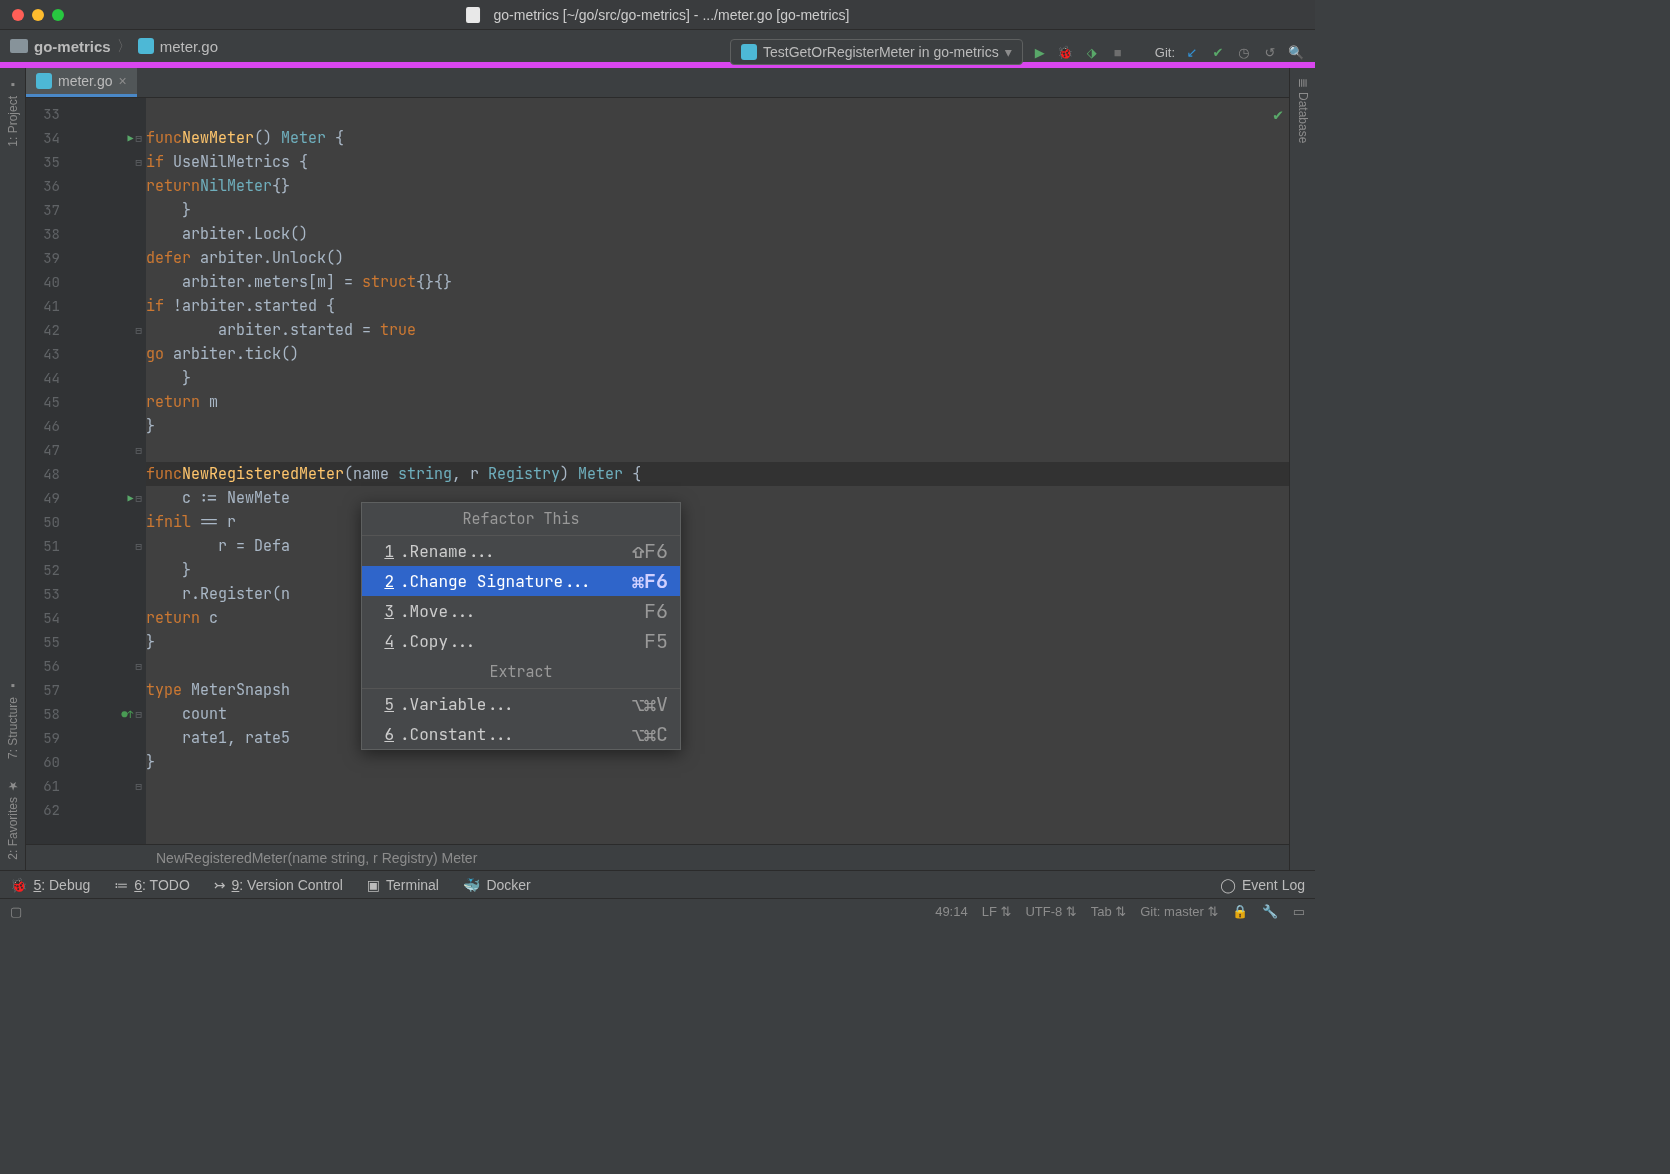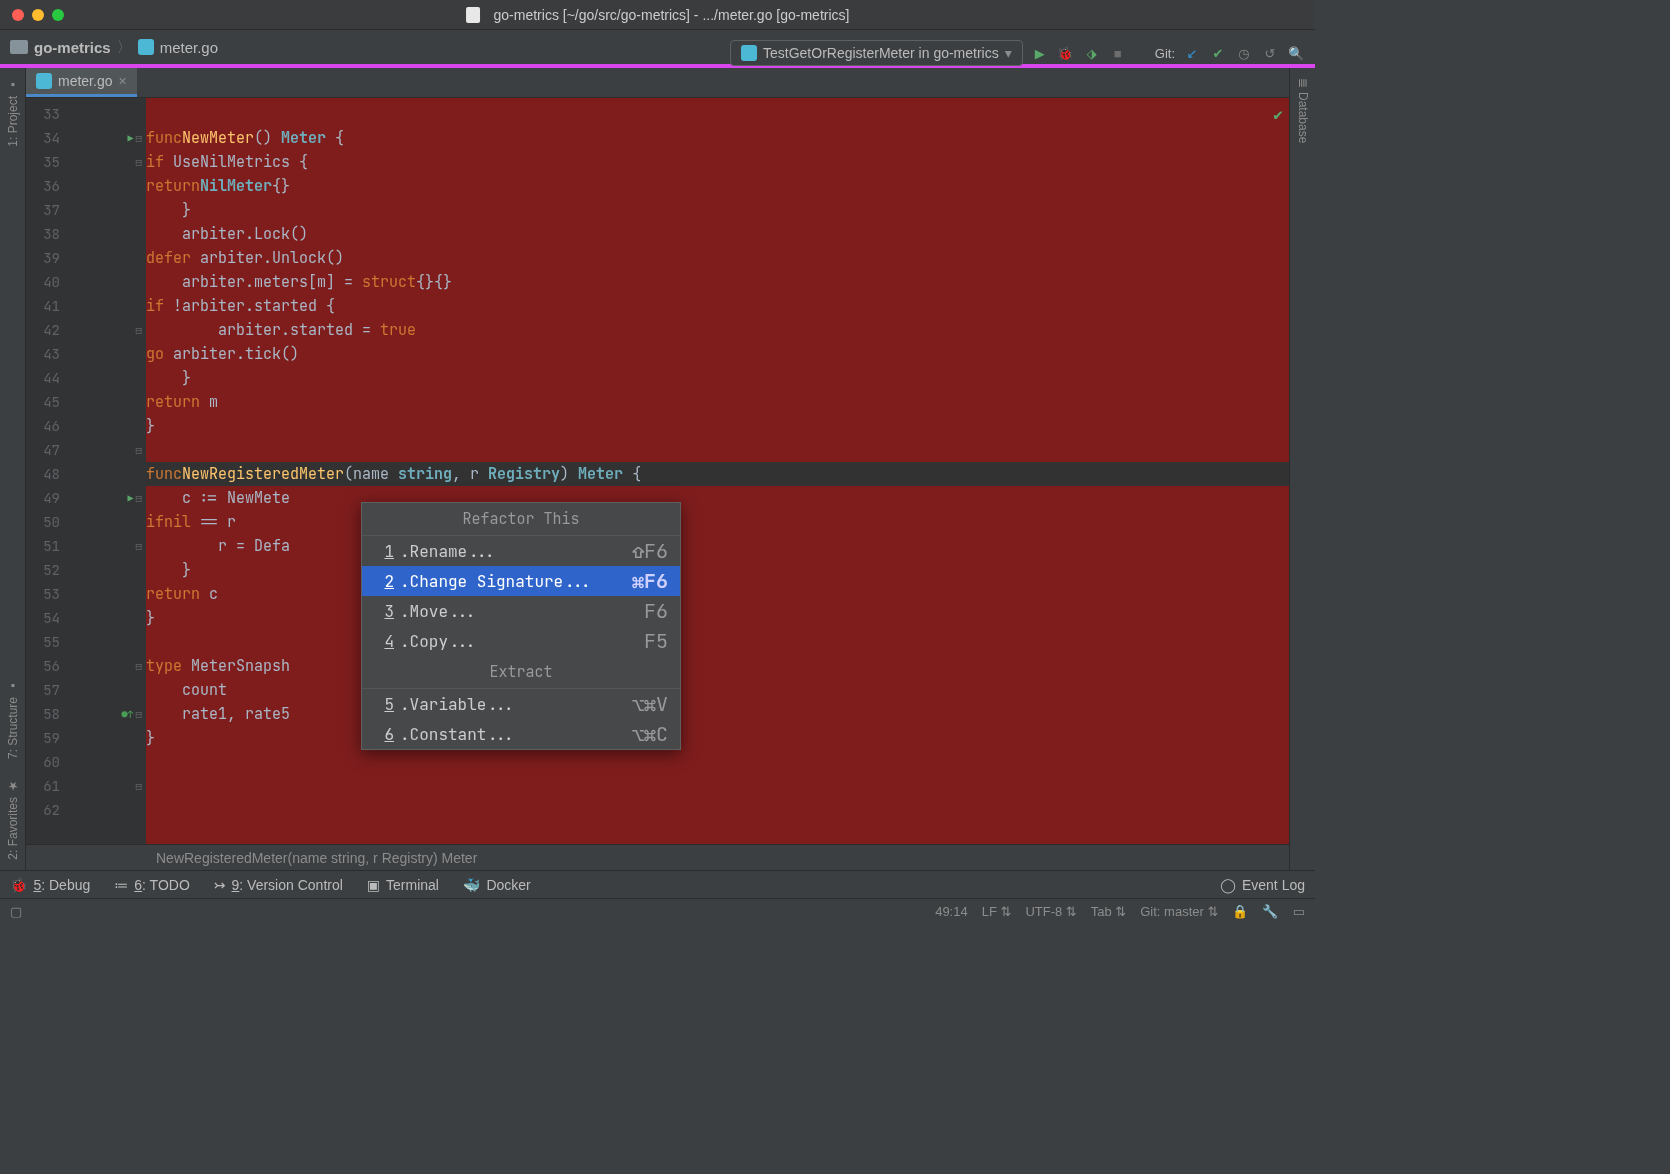--- a/index.html
+++ b/index.html
@@ -35,21 +35,21 @@
   display: flex;
   gap: 14px;
 }
 .file-icon-small { width: 14px; height: 16px; background: #e8e8e8; border-radius: 2px; display: inline-block; }
 .toolbar {
   height: 38px;
   background: #3c3f41;
   display: flex;
   align-items: center;
   padding: 0 10px;
-  border-bottom: 4px solid #d946ef;
+  border-bottom: 6px solid #d946ef;
 }
 .breadcrumb { display: flex; align-items: center; gap: 6px; font-size: 15px; color: #bbbbbb; }
 .folder-icon { width: 18px; height: 14px; background: #87939a; border-radius: 2px; }
 .go-icon { width: 16px; height: 16px; background: #4db8d6; border-radius: 3px; display: inline-block; }
 .chevron { color: #6e6e6e; }
 .toolbar-right { margin-left: auto; display: flex; align-items: center; gap: 8px; margin-top: 12px; }
 .run-config {
   background: #3c3f41;
   border: 1px solid #5e6060;
   border-radius: 4px;
@@ -97,33 +97,33 @@
   background: #515658;
   display: flex;
   align-items: center;
   gap: 6px;
   padding: 0 10px;
   font-size: 14px;
   color: #bbbbbb;
   border-bottom: 3px solid #4a88c7;
 }
 .tab-close { color: #8c8c8c; cursor: pointer; }
-.code-area { flex: 1; display: flex; background: #7f1d1d; font-family: "JetBrains Mono", "Menlo", monospace; font-size: 15px; position: relative; overflow: hidden; }
+.code-area { flex: 1; display: flex; background: #404040; font-family: "JetBrains Mono", "Menlo", monospace; font-size: 15px; position: relative; overflow: hidden; }
 .gutter { width: 120px; background: #313335; padding-top: 4px; }
 .line-row { height: 24px; display: flex; align-items: center; }
 .line-num { width: 42px; text-align: right; color: #606366; padding-right: 8px; font-size: 14px; }
 .gutter-marks { width: 78px; display: flex; align-items: center; justify-content: flex-end; padding-right: 4px; gap: 2px; }
 .fold-mark { color: #606366; font-size: 11px; }
 .run-mark { color: #59a869; font-size: 10px; }
 .code-content { flex: 1; padding-top: 4px; position: relative; }
 .code-line { height: 24px; display: flex; align-items: center; white-space: pre; color: #a9b7c6; }
 .code-line.highlight { background: #323232; }
 .kw { color: #cc7832; }
 .fn { color: #ffc66d; }
-.type { color: #6fafbd; font-weight: bold; }
+.type { color: #6fafbd; }
 .lit { color: #cc7832; }
 .check-mark { position: absolute; top: 6px; right: 6px; color: #59a869; font-size: 16px; }
 .breadcrumb-bottom { height: 26px; background: #3c3f41; border-top: 1px solid #2b2b2b; display: flex; align-items: center; padding-left: 130px; font-size: 14px; color: #8c8c8c; text-align: center; }
 .bottom-toolbar { height: 28px; background: #3c3f41; border-top: 1px solid #2b2b2b; display: flex; align-items: center; padding: 0 10px; gap: 24px; font-size: 14px; }
 .tool-btn { display: flex; align-items: center; gap: 6px; color: #bbbbbb; cursor: pointer; }
 .under { text-decoration: underline; }
 .event-log { margin-left: auto; display: flex; align-items: center; gap: 6px; }
 .status-bar { height: 26px; background: #3c3f41; border-top: 1px solid #2b2b2b; display: flex; align-items: center; padding: 0 10px; font-size: 13px; color: #8c8c8c; }
 .status-right { margin-left: auto; display: flex; align-items: center; gap: 14px; }
 .popup {
@@ -371,20 +371,21 @@
           <div class="code-line">        <span class="kw">go</span> arbiter.tick()</div>
           <div class="code-line">    }</div>
           <div class="code-line">    <span class="kw">return</span> m</div>
           <div class="code-line">}</div>
           <div class="code-line"></div>
           <div class="code-line highlight"><span class="kw">func</span> <span class="fn">NewRegisteredMeter</span>(name <span class="type">string</span>, r <span class="type">Registry</span>) <span class="type">Meter</span> {</div>
           <div class="code-line">    c := NewMete</div>
           <div class="code-line">    <span class="kw">if</span> <span class="lit">nil</span> == r</div>
           <div class="code-line">        r = Defa</div>
           <div class="code-line">    }</div>
+          <div class="code-line">    r.Register(n</div>
           <div class="code-line">    <span class="kw">return</span> c</div>
           <div class="code-line">}</div>
           <div class="code-line"></div>
           <div class="code-line"><span class="kw">type</span> MeterSnapsh</div>
           <div class="code-line">    count</div>
           <div class="code-line">    rate1, rate5</div>
           <div class="code-line">}</div>
           <div class="code-line"></div>
         </div>
       <div class="popup">

